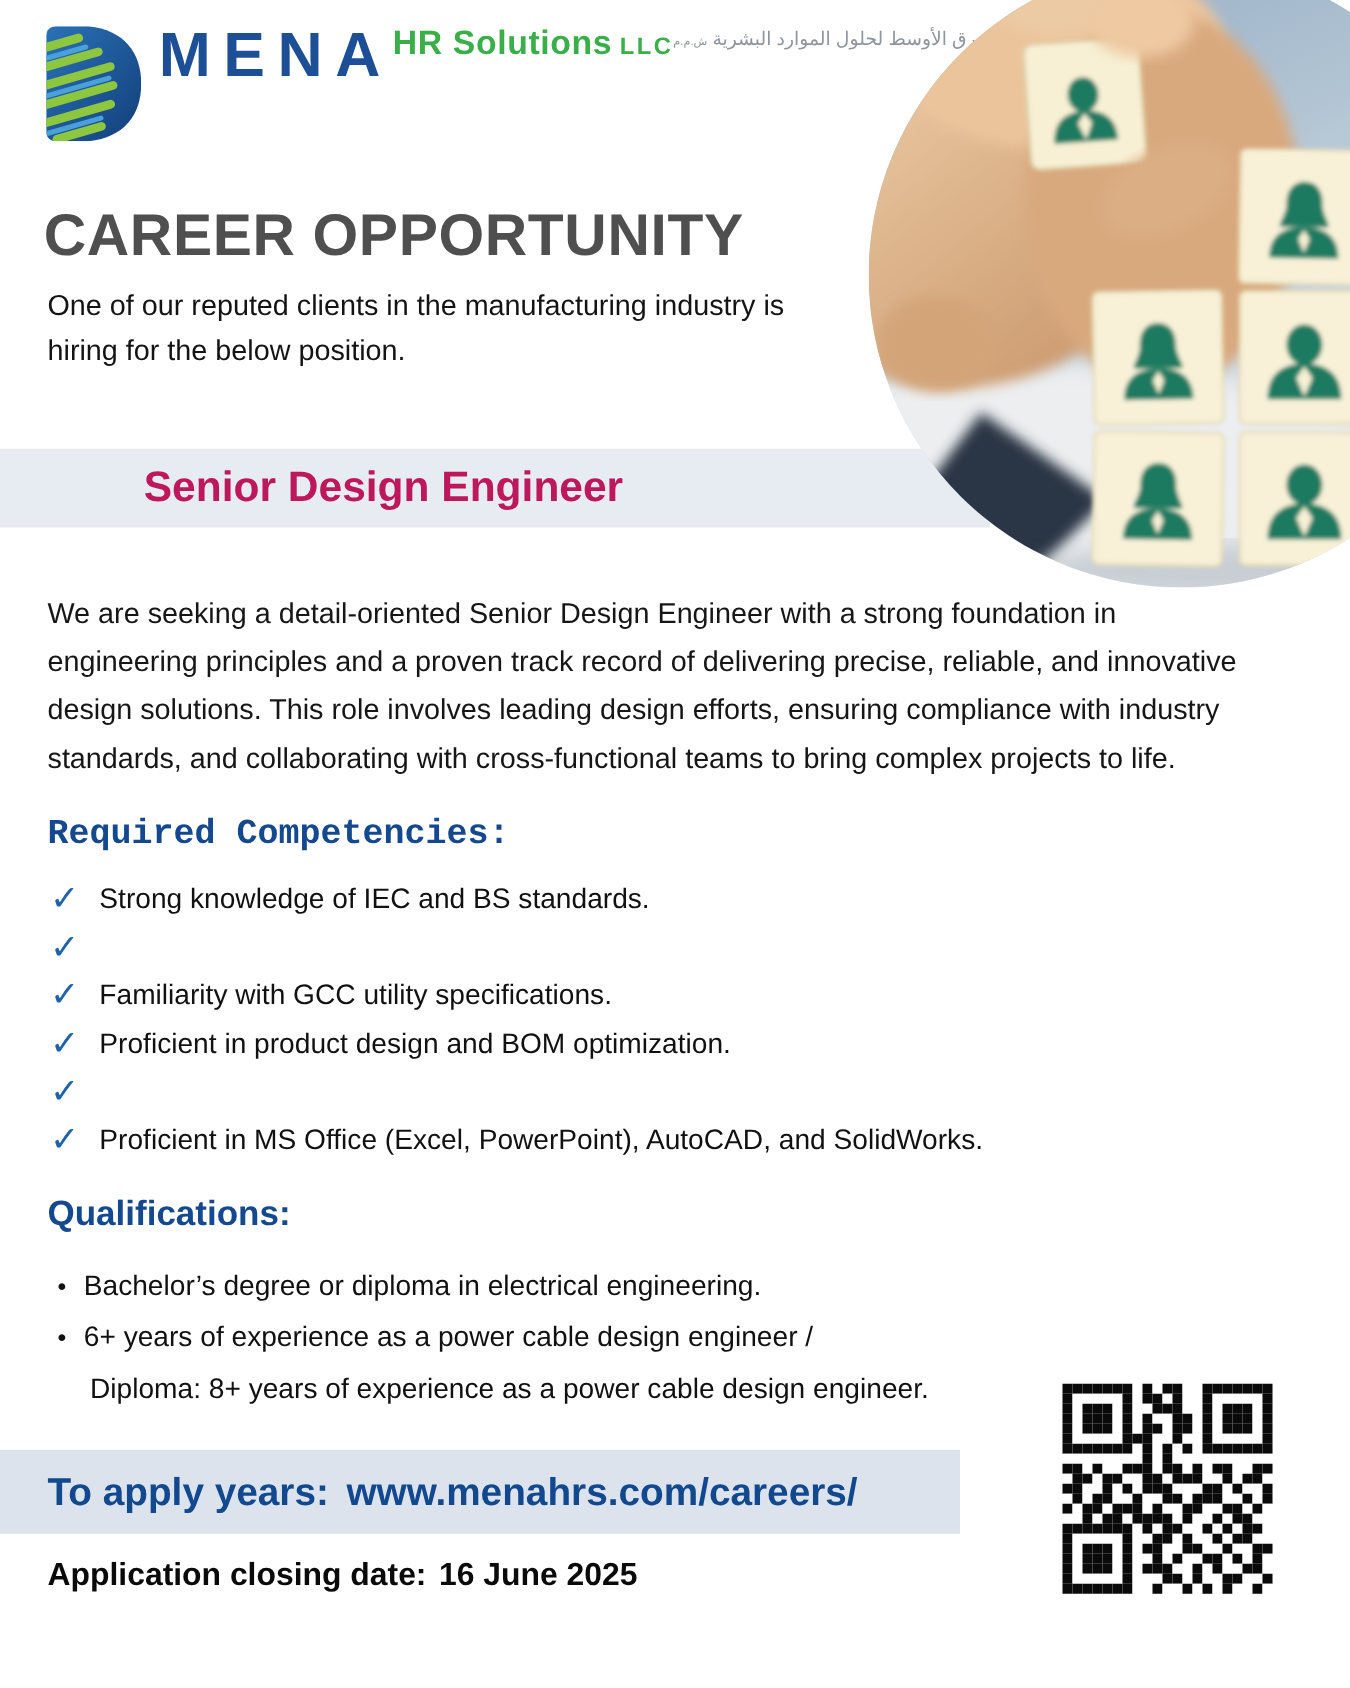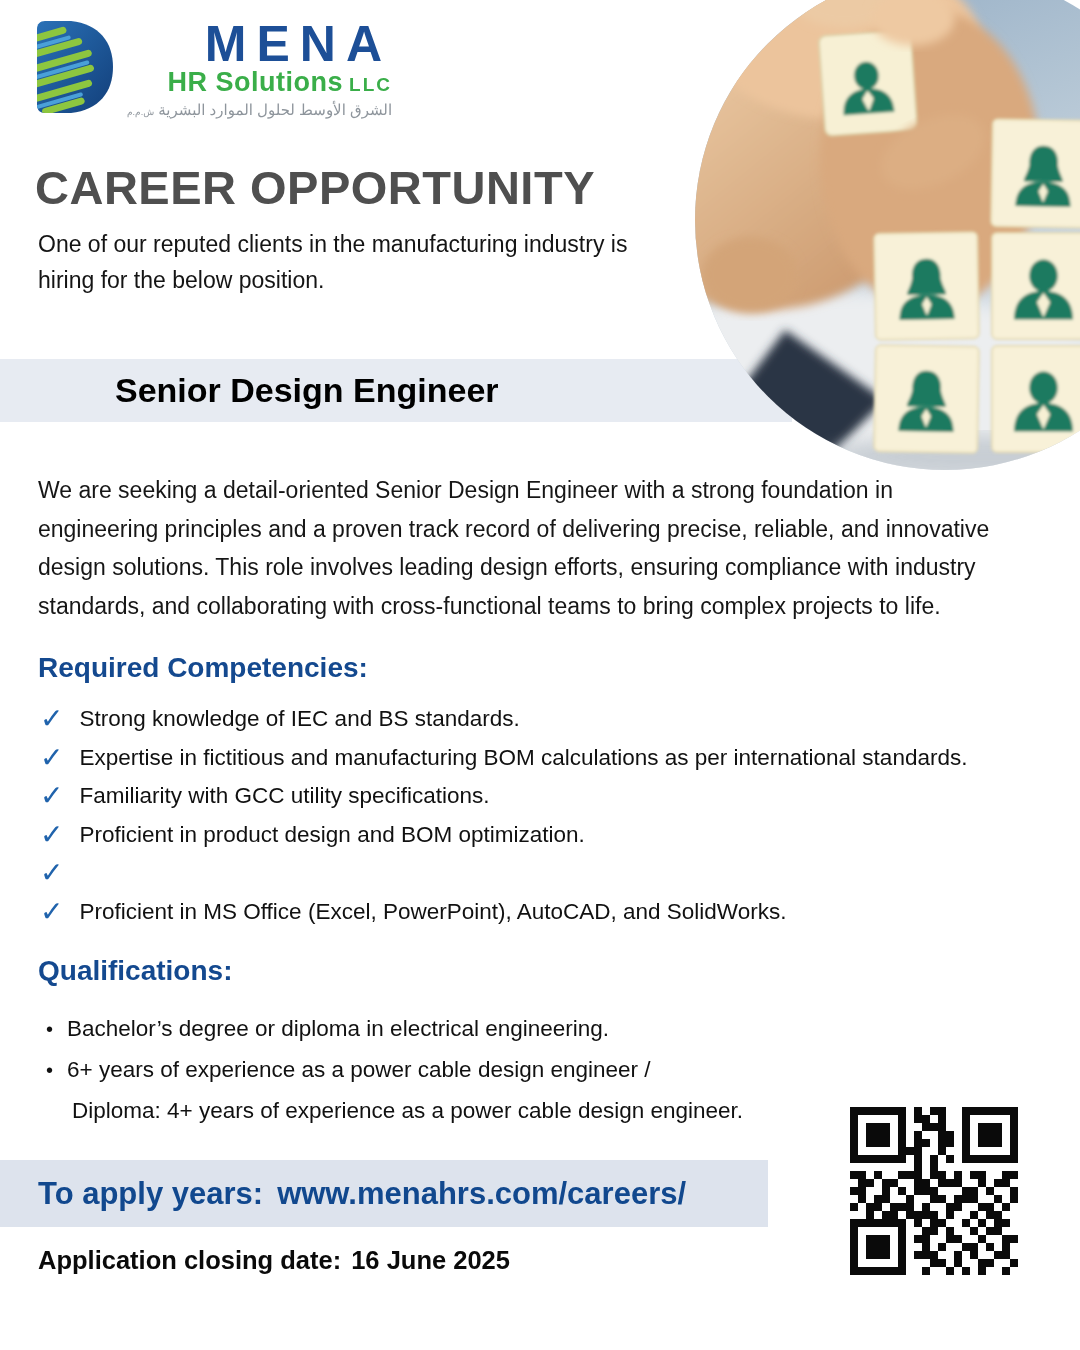--- a/index.html
+++ b/index.html
@@ -6,42 +6,42 @@
   html,body { width:1080px; height:1350px; }
   body {
     position:relative;
     background:#ffffff;
     font-family:"Liberation Sans", sans-serif;
     overflow:hidden;
   }
   
   .logo { position:absolute; left:35px; top:20px; display:flex; gap:12px; }
   .logo-icon { width:80px; height:94px; }
-  .logo-text { display:flex; flex-direction:column;align-items:flex-end; }
+  .logo-text { display:flex; flex-direction:row; }
   .logo-name { font-size:50px; font-weight:bold; color:#1d4f97; letter-spacing:10px; line-height:48px; }
   .logo-sub { font-size:27px; font-weight:bold; color:#3aae49; letter-spacing:0.5px; line-height:28px; }
   .logo-sub .llc { font-size:19px; letter-spacing:2px; margin-left:6px; }
   .logo-ar { font-size:15px; color:#8e959c; margin-top:2px; direction:rtl; text-align:left; }
   .logo-ar .suffix { font-size:9px; }
   
   .photo {
     position:absolute; left:695px; top:-30px; width:500px; height:500px;
     border-radius:50%; overflow:hidden; z-index:3;
   }
   
   .career-title { position:absolute; left:35px; top:160px; font-size:47px; font-weight:bold; color:#4f4f4f; letter-spacing:0.5px; }
   .intro { position:absolute; left:38px; top:226px; width:660px; font-size:23px; line-height:36px; color:#141414; white-space:pre-line; }
   .title-bar {
     position:absolute; left:0; top:359px; width:792px; height:63px;
     background:#e7ebf2; display:flex; align-items:center; padding-left:115px; z-index:1;
   }
-  .title-bar span { font-size:34px; font-weight:bold; color:#000000; }
+  .title-bar span { font-size:34px; font-weight:bold; color:#be185d; }
   .desc { position:absolute; left:38px; top:471px; width:1015px; font-size:23px; line-height:38.5px; color:#161616; white-space:pre-line; }
   .section-h { position:absolute; font-size:28px; font-weight:bold; color:#14498f; }
-  .comp-h { left:38px; top:652px; }
+  .comp-h { left:38px; top:652px;font-family:Liberation Mono, monospace; }
   .qual-h { left:38px; top:955px; }
   .checklist { position:absolute; left:40px; top:700px; width:1040px; }
   .check-item { display:flex; align-items:baseline; gap:16px; height:38.5px; }
   .check-item .tick { font-size:28px; color:#2063ac; flex:0 0 auto; transform:translateY(2px); }
   .check-item .txt { font-size:22.5px; color:#111; }
   .qual-list { position:absolute; left:46px; top:1008px; width:900px; }
   .qual-item { display:flex; gap:14px; align-items:baseline; }
   .qual-item .dot { font-size:20px; color:#111; flex:0 0 auto; }
   .qual-item .txt, .qual-cont { font-size:22.5px; color:#111; line-height:41px; }
   .qual-cont { margin-left:26px; }
@@ -188,21 +188,20 @@
 standards, and collaborating with cross-functional teams to bring complex projects to life.</p>
 
 <h2 class="section-h comp-h">Required Competencies:</h2>
 <div class="checklist">
   <div class="check-item">
     <span class="tick">✓</span>
     <span class="txt">Strong knowledge of IEC and BS standards.</span>
   </div>
   <div class="check-item">
     <span class="tick">✓</span>
-    <span class="txt">Expertise in fictitious and manufacturing BOM calculations as per international standards.</span>
   </div>
   <div class="check-item">
     <span class="tick">✓</span>
     <span class="txt">Familiarity with GCC utility specifications.</span>
   </div>
   <div class="check-item">
     <span class="tick">✓</span>
     <span class="txt">Proficient in product design and BOM optimization.</span>
   </div>
   <div class="check-item">
@@ -217,21 +216,21 @@
 <h2 class="section-h qual-h">Qualifications:</h2>
 <div class="qual-list">
   <div class="qual-item">
     <span class="dot">•</span>
     <span class="txt">Bachelor’s degree or diploma in electrical engineering.</span>
   </div>
   <div class="qual-item">
     <span class="dot">•</span>
     <span class="txt">6+ years of experience as a power cable design engineer /</span>
   </div>
-  <div class="qual-cont">Diploma: 4+ years of experience as a power cable design engineer.</div>
+  <div class="qual-cont">Diploma: 8+ years of experience as a power cable design engineer.</div>
 </div>
 
 <div class="apply-bar">
   <span>To apply years:</span>
   <span>www.menahrs.com/careers/</span>
 </div>
 
 <div class="closing">
   <span>Application closing date:</span>
   <span>16 June 2025</span>

